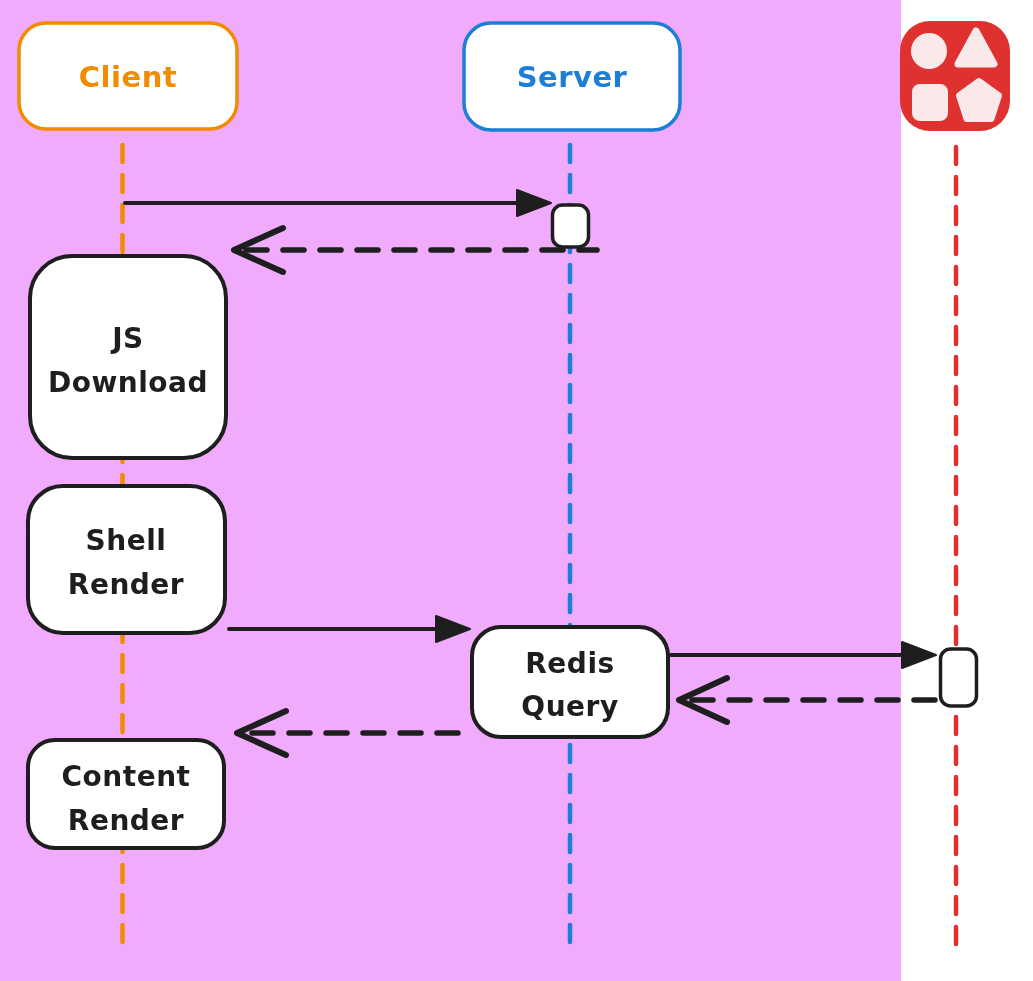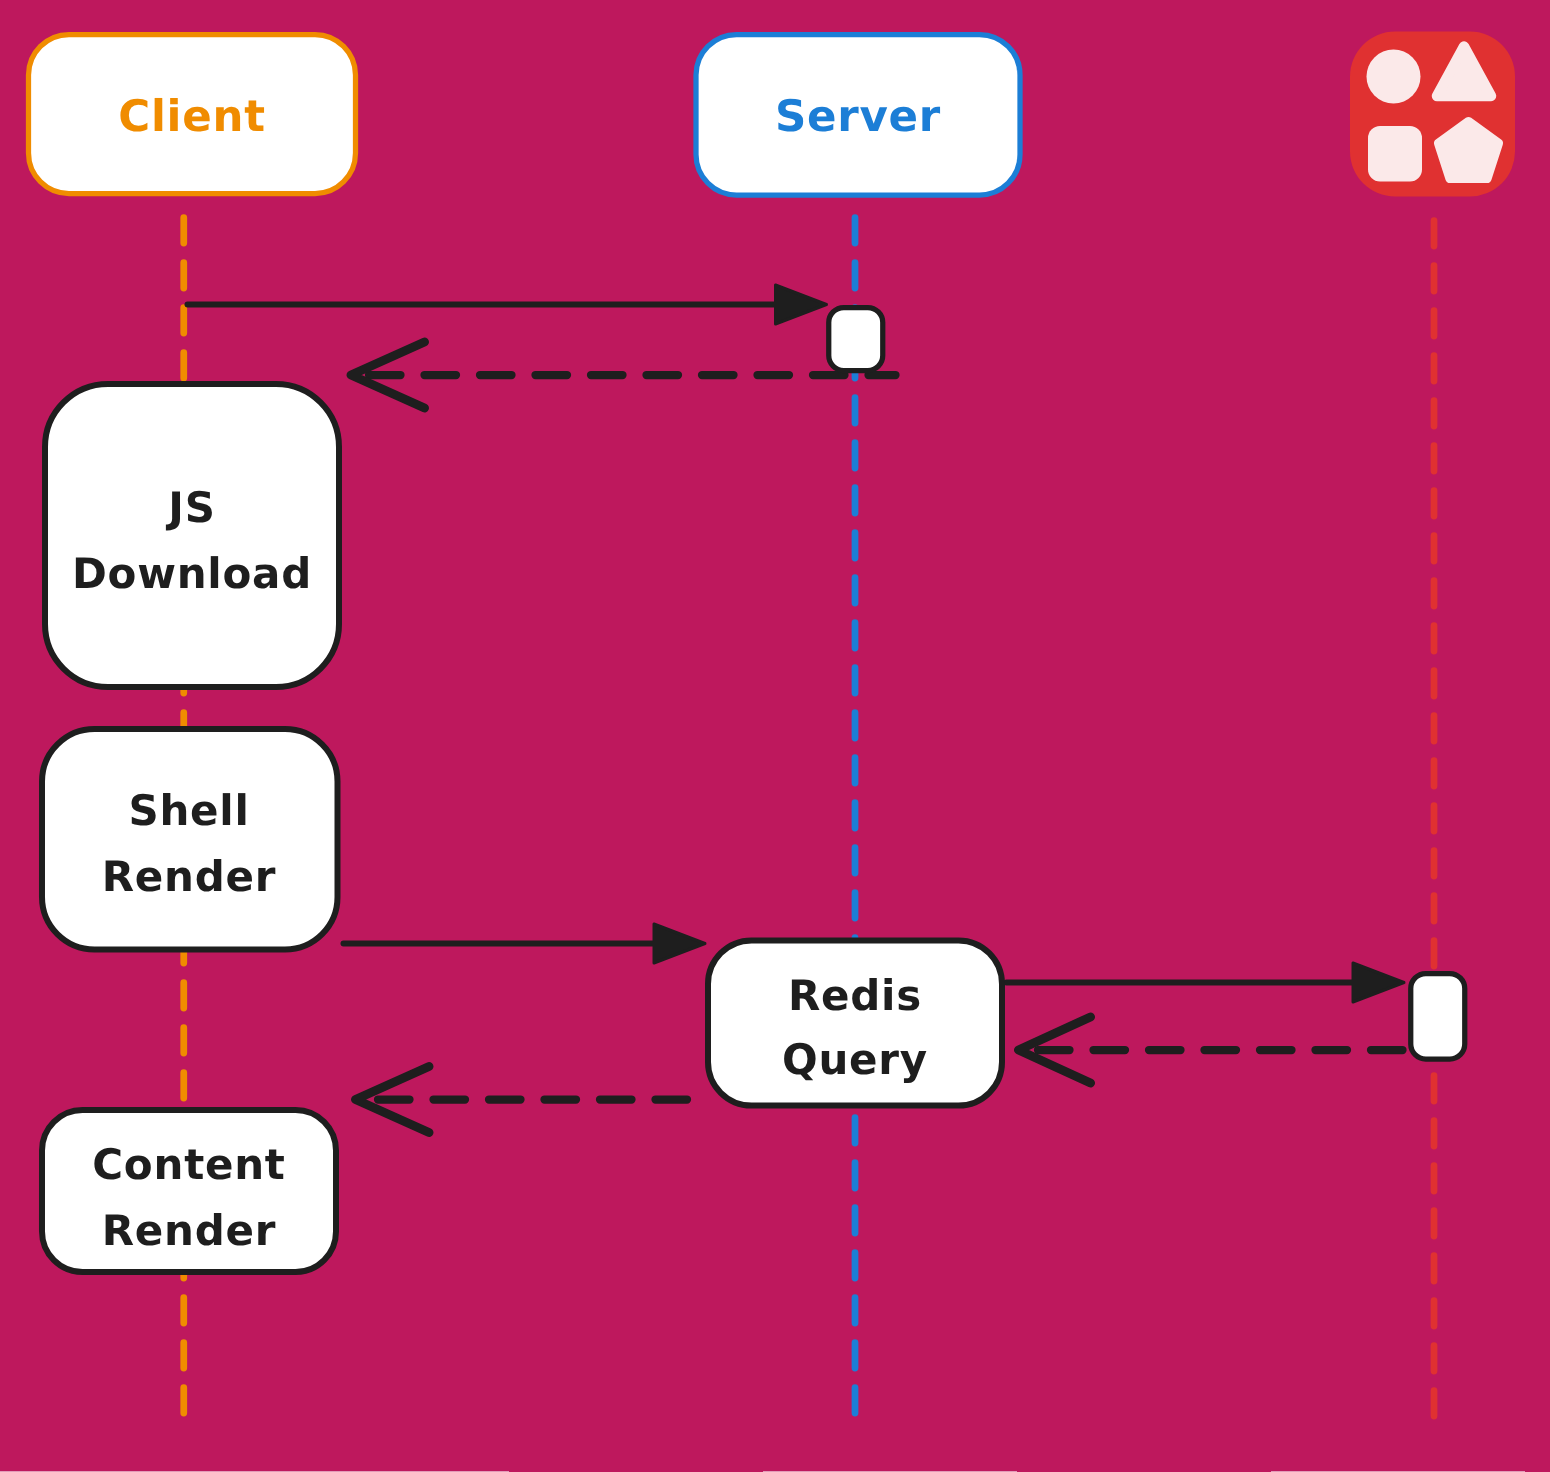--- a/index.html
+++ b/index.html
@@ -5,23 +5,23 @@
   html, body {
     margin: 0;
     padding: 0;
     background: #ffffff;
     width: 1033px;
     height: 981px;
     overflow: hidden;
   }
   .canvas-wrap {
     position: relative;
-    width: 1033px;
+    width: 901px;
     height: 981px;
-    background: #be185d;
+    background: #f0abfc;
     text-align: right;
   }
   svg {
     display: block;
   }
   svg text {
     font-family: "DejaVu Sans", "Liberation Sans", sans-serif;
     letter-spacing: 0.5px;
   }
   .actor-label {

